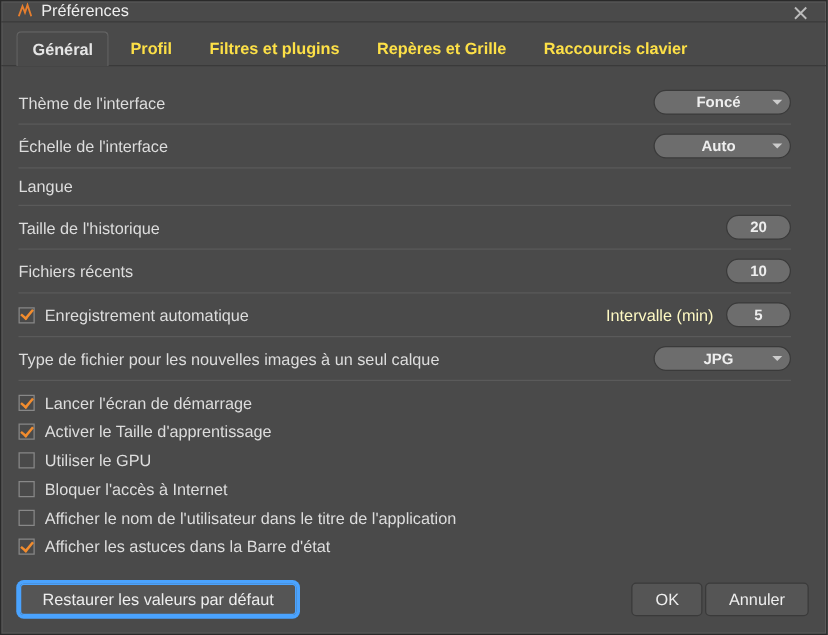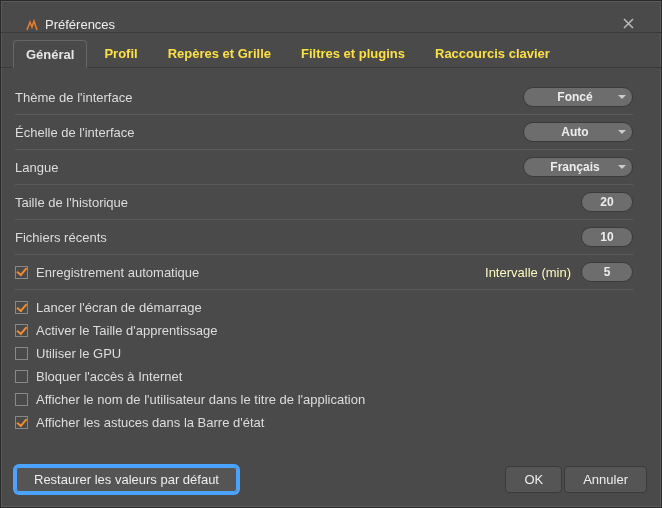--- a/index.html
+++ b/index.html
@@ -11,23 +11,23 @@
     background: #4a4a4a;
   }
   .window {
     width: 662px; height: 508px;
     background: #4a4a4a;
     border: 1px solid #2a2a2a;
     display: flex; flex-direction: column;
     box-shadow: inset 0 0 0 1px #5a5a5a;
   }
   .titlebar {
-    height: 32px;
-    display: flex; align-items: flex-end;
-    padding: 0 24px;
+    height: 17px;
+    display: flex; align-items: flex-start;
+    padding: 0 12px;
     border-bottom: 1px solid #3a3a3a;
   }
   .titlebar .logo {
     width: 14px; height: 14px; margin-right: 6px;
     display: inline-flex; align-items: center; justify-content: center;
     font-size: 12px; font-weight: bold;
     color: #e67e2e;
   }
   .titlebar .title { flex: 1; color: #eee; font-size: 13px; }
   .titlebar .close {
@@ -146,22 +146,22 @@
     <span class="close">
       <svg width="11" height="11" viewBox="0 0 11 11">
           <path d="M1 1 L10 10 M10 1 L1 10" stroke="#bbb" stroke-width="1.5"></path>
         </svg>
     </span>
   </div>
 
   <div class="tabs">
     <div class="tab active">Général</div>
     <div class="tab">Profil</div>
+    <div class="tab">Filtres et plugins</div>
     <div class="tab">Repères et Grille</div>
-    <div class="tab">Filtres et plugins</div>
     <div class="tab">Raccourcis clavier</div>
   </div>
 
   <div class="content">
 
     <div class="row">
       <span class="label">Thème de l'interface</span>
       <div class="dropdown">
         <span>Foncé</span>
         <span class="caret"></span>
@@ -171,24 +171,20 @@
     <div class="row">
       <span class="label">Échelle de l'interface</span>
       <div class="dropdown">
         <span>Auto</span>
         <span class="caret"></span>
       </div>
     </div>
 
     <div class="row">
       <span class="label">Langue</span>
-      <div class="dropdown">
-        <span>Français</span>
-        <span class="caret"></span>
-      </div>
     </div>
 
     <div class="row">
       <span class="label">Taille de l'historique</span>
       <div class="numfield">
         <span>20</span>
       </div>
     </div>
 
     <div class="row">
@@ -200,20 +196,27 @@
 
     <div class="row">
       <span class="check checked"></span>
       <span class="label">Enregistrement automatique</span>
       <span class="sublabel">Intervalle (min)</span>
       <div class="numfield">
         <span>5</span>
       </div>
     </div>
 
+    <div class="row">
+      <span class="label">Type de fichier pour les nouvelles images à un seul calque</span>
+      <div class="dropdown">
+        <span>JPG</span>
+        <span class="caret"></span>
+      </div>
+    </div>
 
     <div class="section-gap"></div>
 
     <div class="checkrow">
       <span class="check checked"></span>
       <span>Lancer l'écran de démarrage</span>
     </div>
     <div class="checkrow">
       <span class="check checked"></span>
       <span>Activer le Taille d'apprentissage</span>

